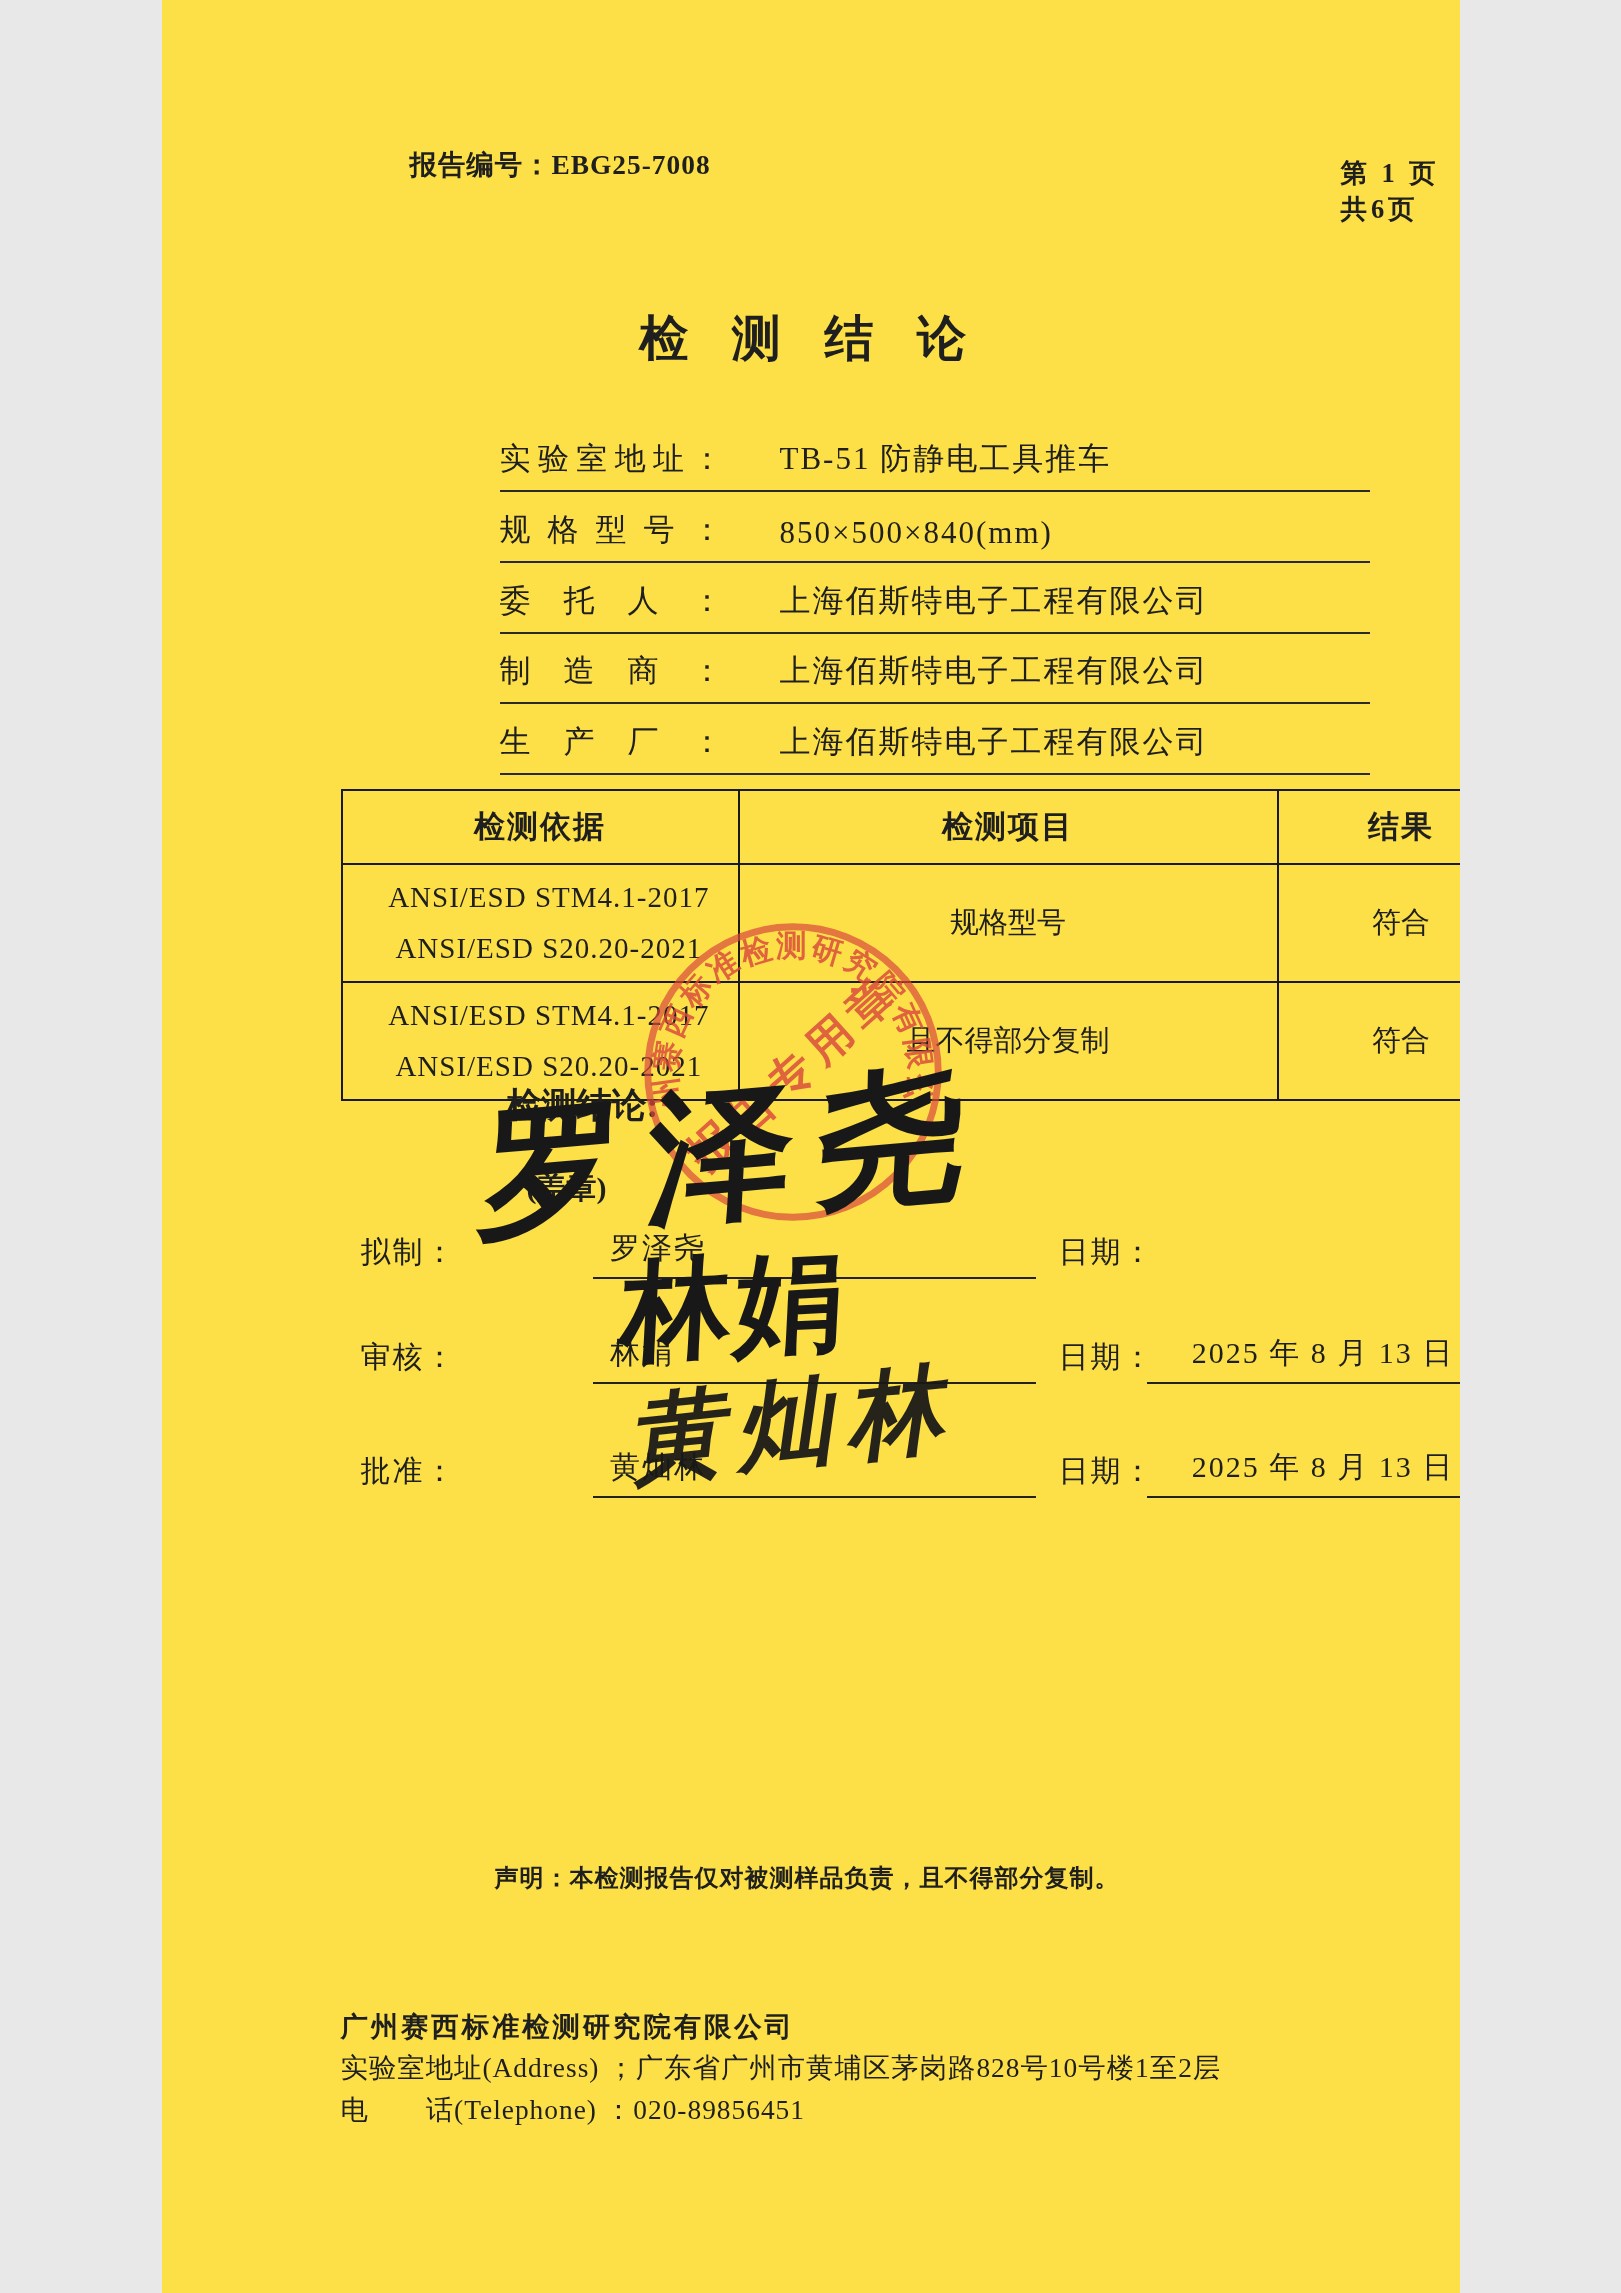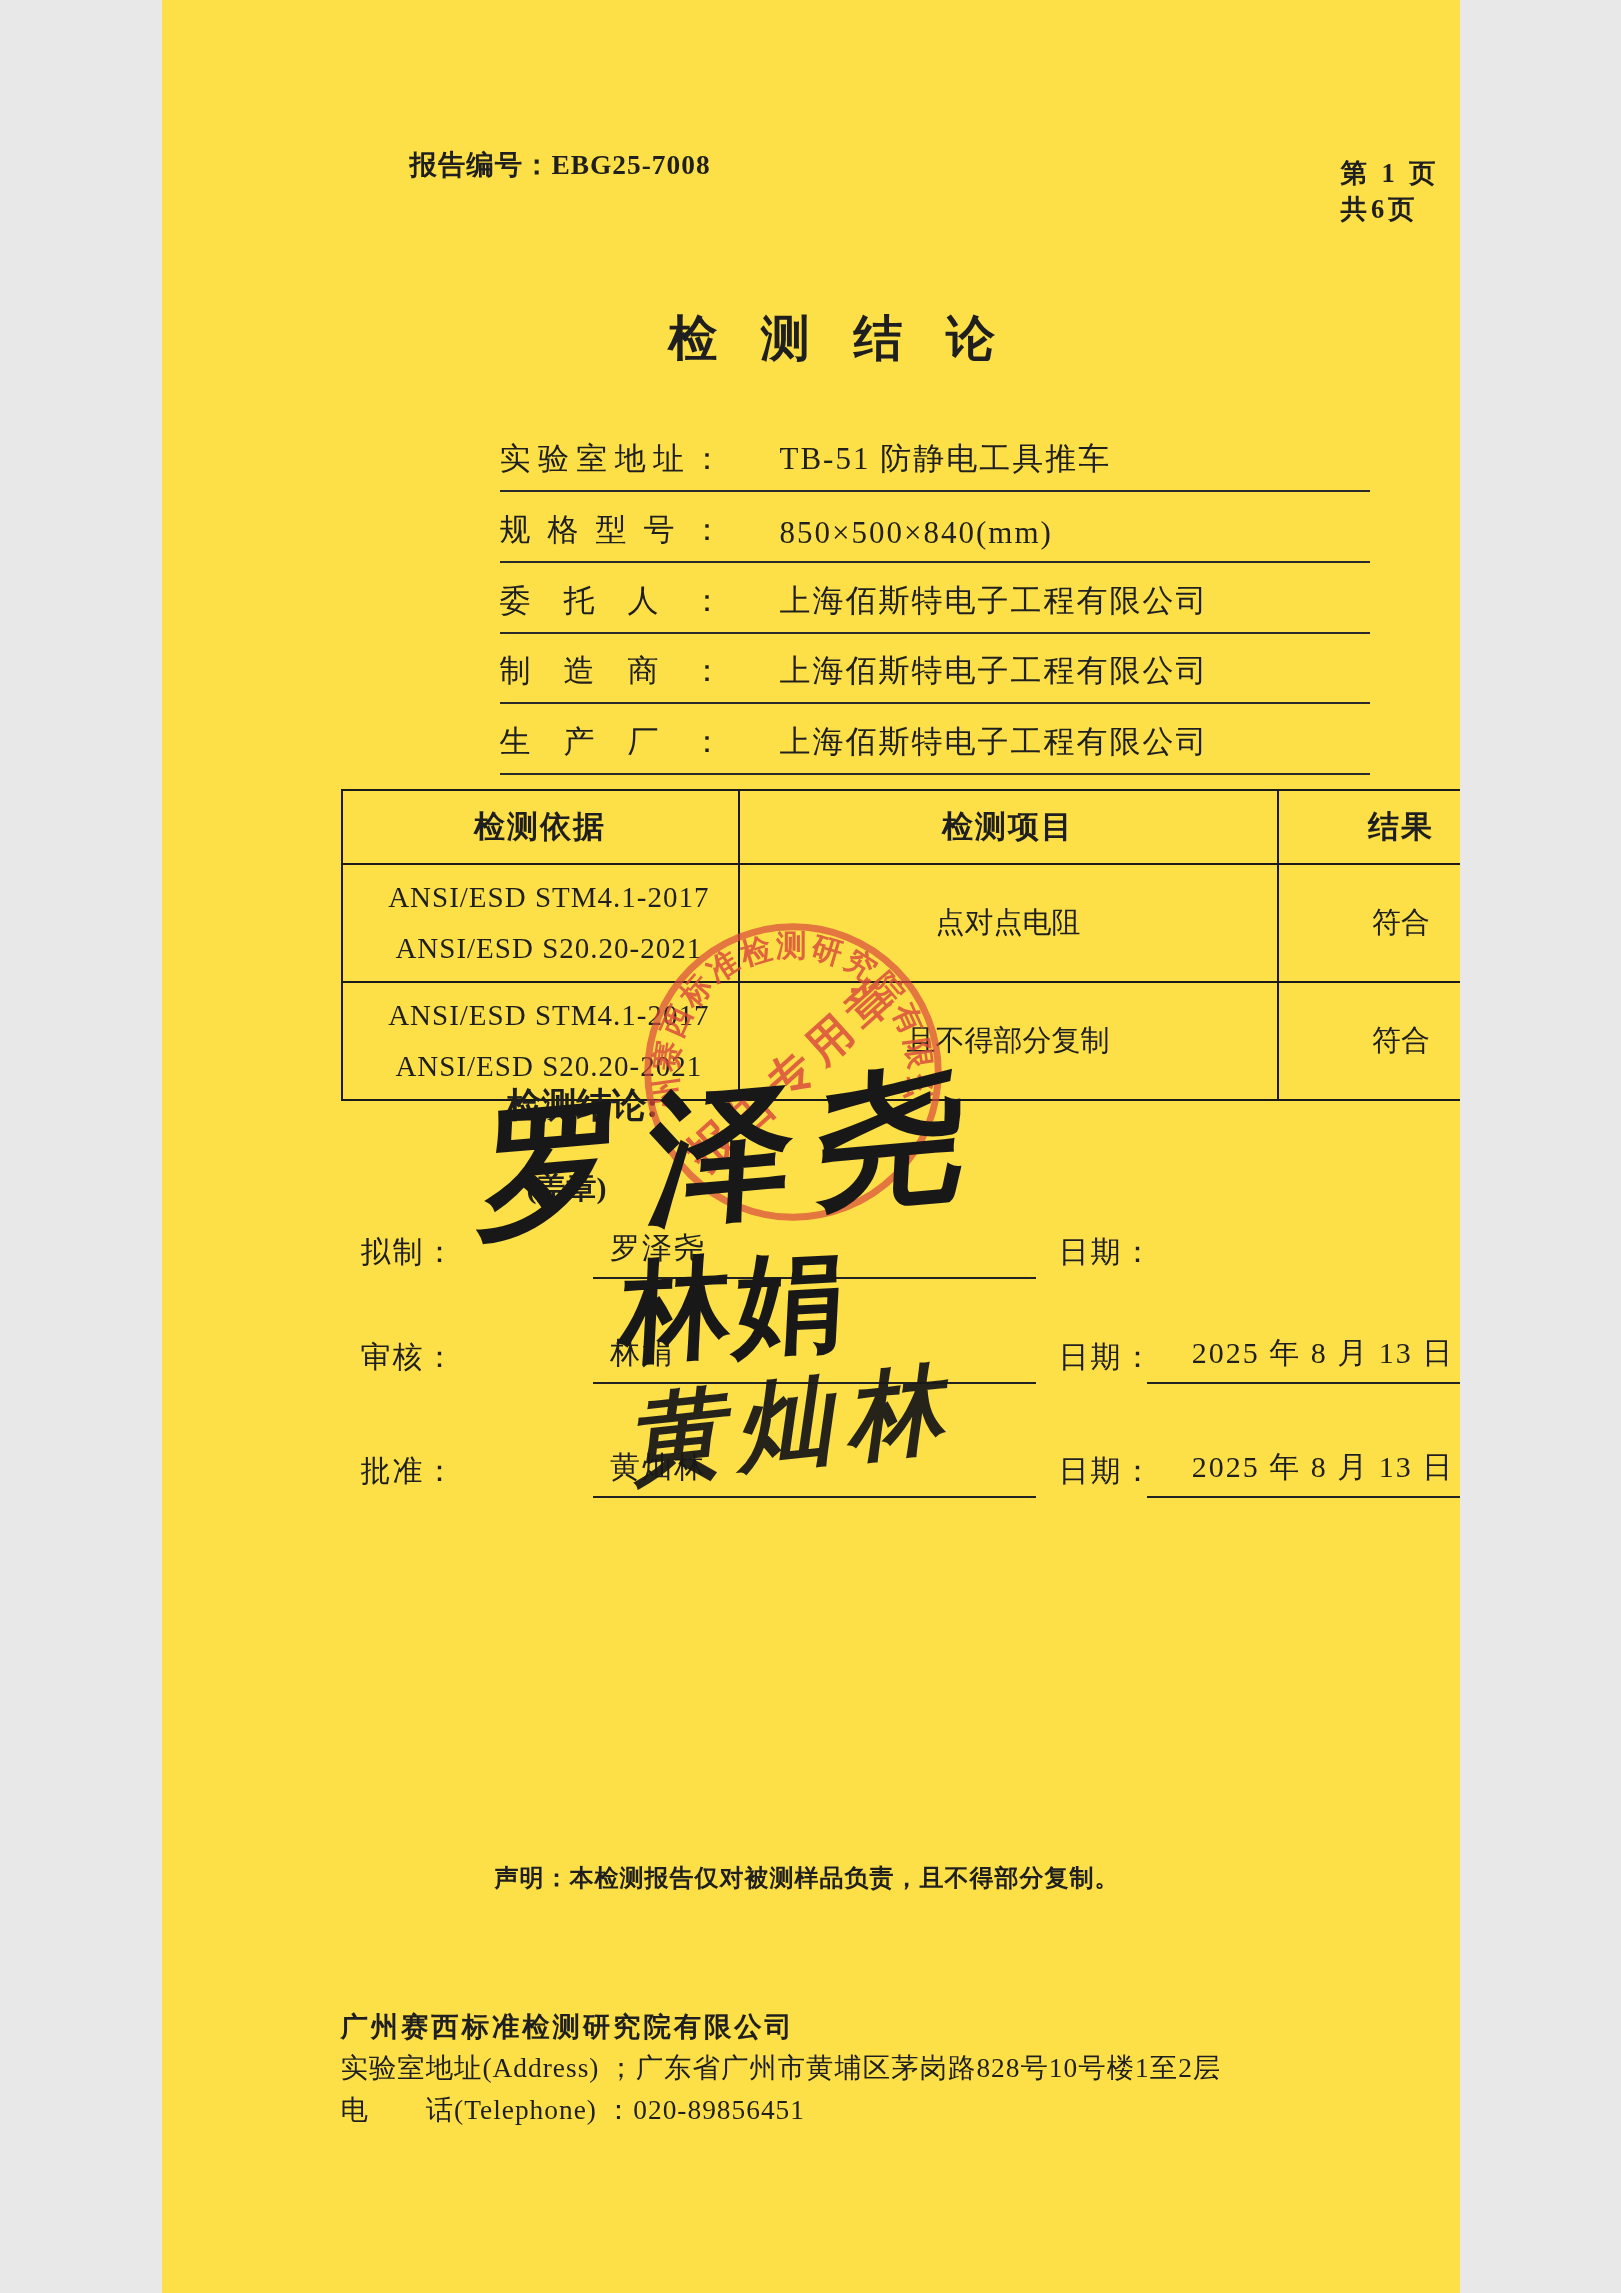--- a/index.html
+++ b/index.html
@@ -12,21 +12,21 @@
     font-family: "Liberation Serif", "DejaVu Serif", serif;
     color: #1f1f1f;
     overflow: hidden;
   }
   
   .hdr-left { position: absolute; left: 248px; top: 147px; font-size: 27.4px; font-weight: bold; letter-spacing: 1px; }
   .hdr-right { position: absolute; left: 1179px; top: 155px; font-size: 26.5px; font-weight: bold; letter-spacing: 3.9px; }
   
   .doc-title {
     position: absolute; left: 0; top: 306px; width: 100%;
-    text-align: center; font-size: 49px; font-weight: bold; letter-spacing: 15.7px; margin-left: 29px;
+    text-align: center; font-size: 49px; font-weight: bold; letter-spacing: 15.7px;
   }
   
   .field-row {
     position: absolute; left: 338px; width: 870px; height: 69px;
     border-bottom: 2.9px solid #2a2a2a;
     display: flex; align-items: flex-end; padding-bottom: 9.8px;
   }
   .f-label {
     display: inline-block; width: 223px;
     font-size: 31px; text-align: justify; text-align-last: justify;
@@ -120,21 +120,21 @@
         <th>检测项目</th>
         <th>结果</th>
       </tr>
     </thead>
     <tbody>
       <tr>
         <td class="basis-cell">
           <div>ANSI/ESD STM4.1-2017</div>
           <div>ANSI/ESD S20.20-2021</div>
         </td>
-        <td>点对点电阻</td>
+        <td>规格型号</td>
         <td>符合</td>
       </tr>
       <tr>
         <td class="basis-cell">
           <div>ANSI/ESD STM4.1-2017</div>
           <div>ANSI/ESD S20.20-2021</div>
         </td>
         <td>且不得部分复制</td>
         <td>符合</td>
       </tr>

